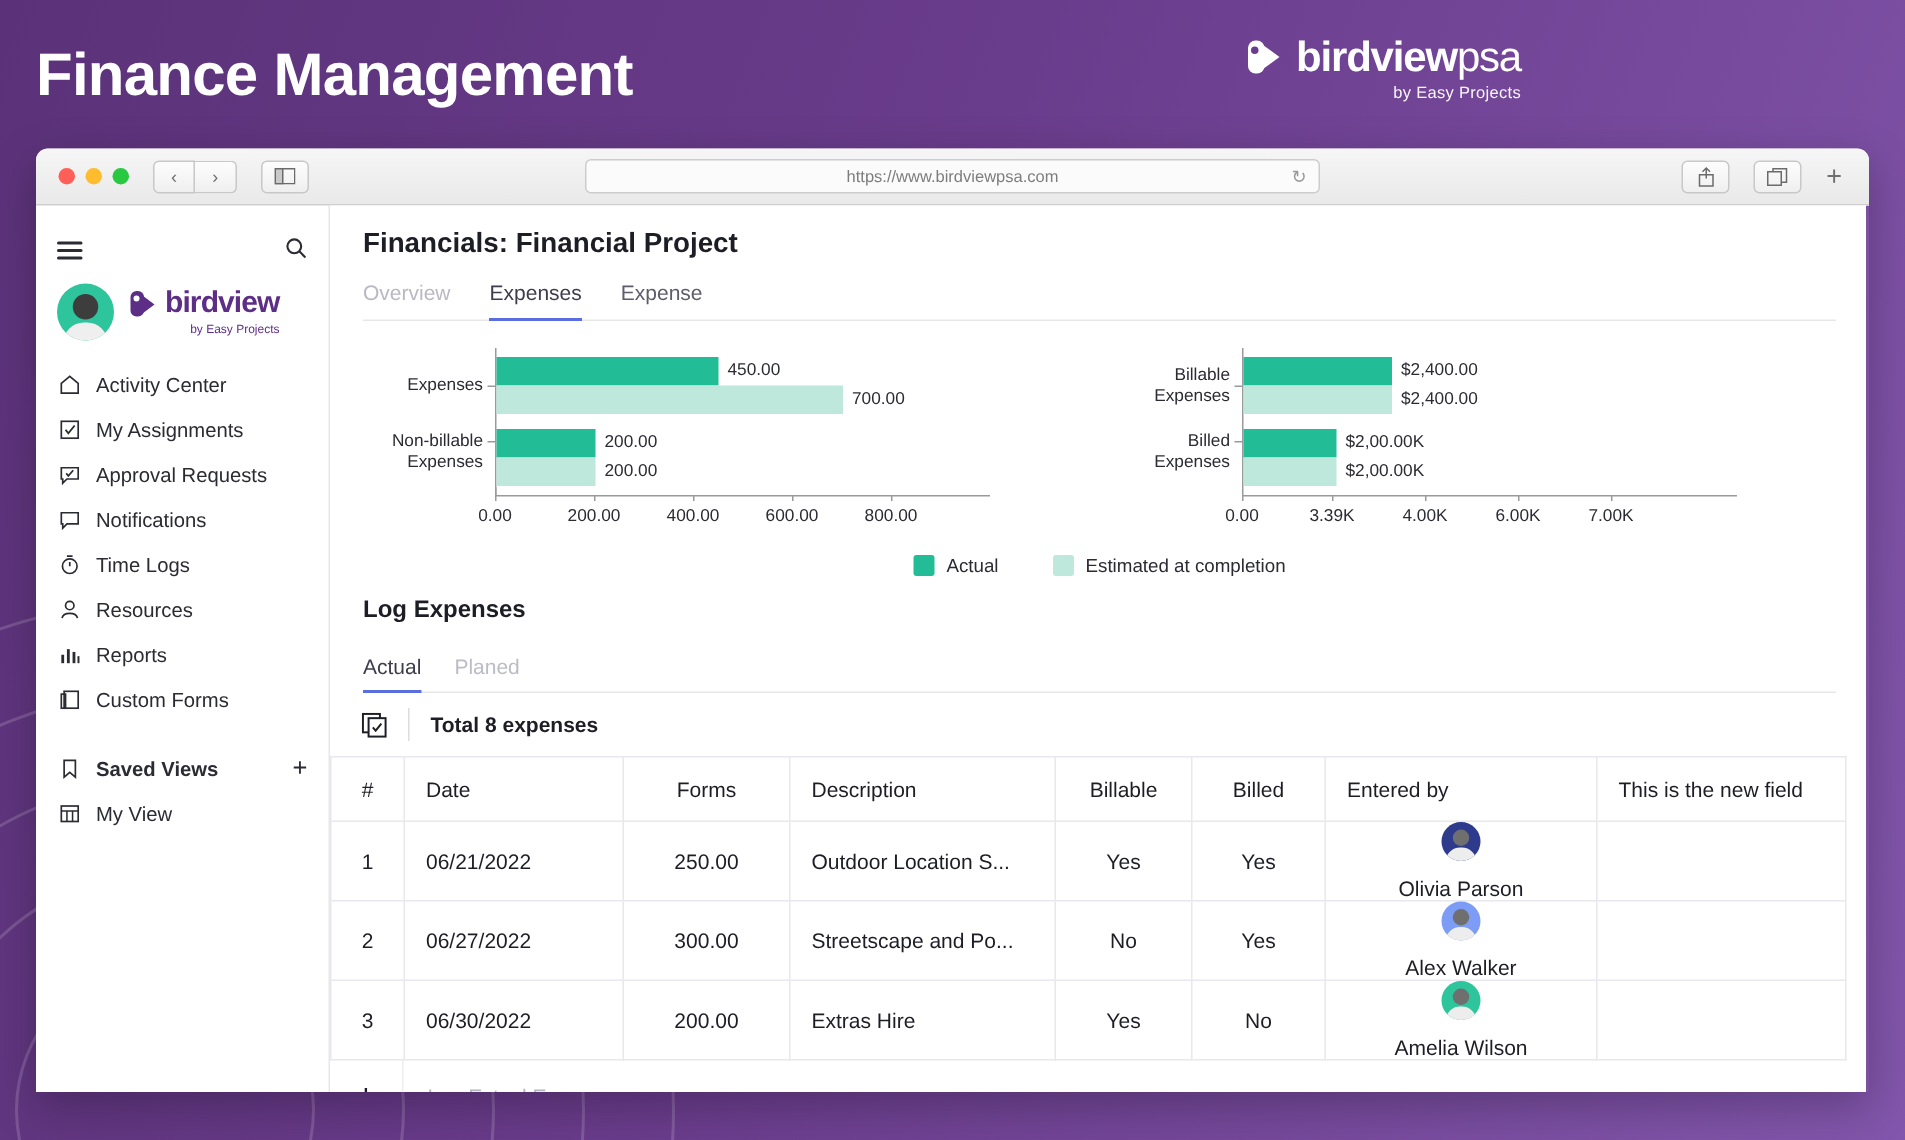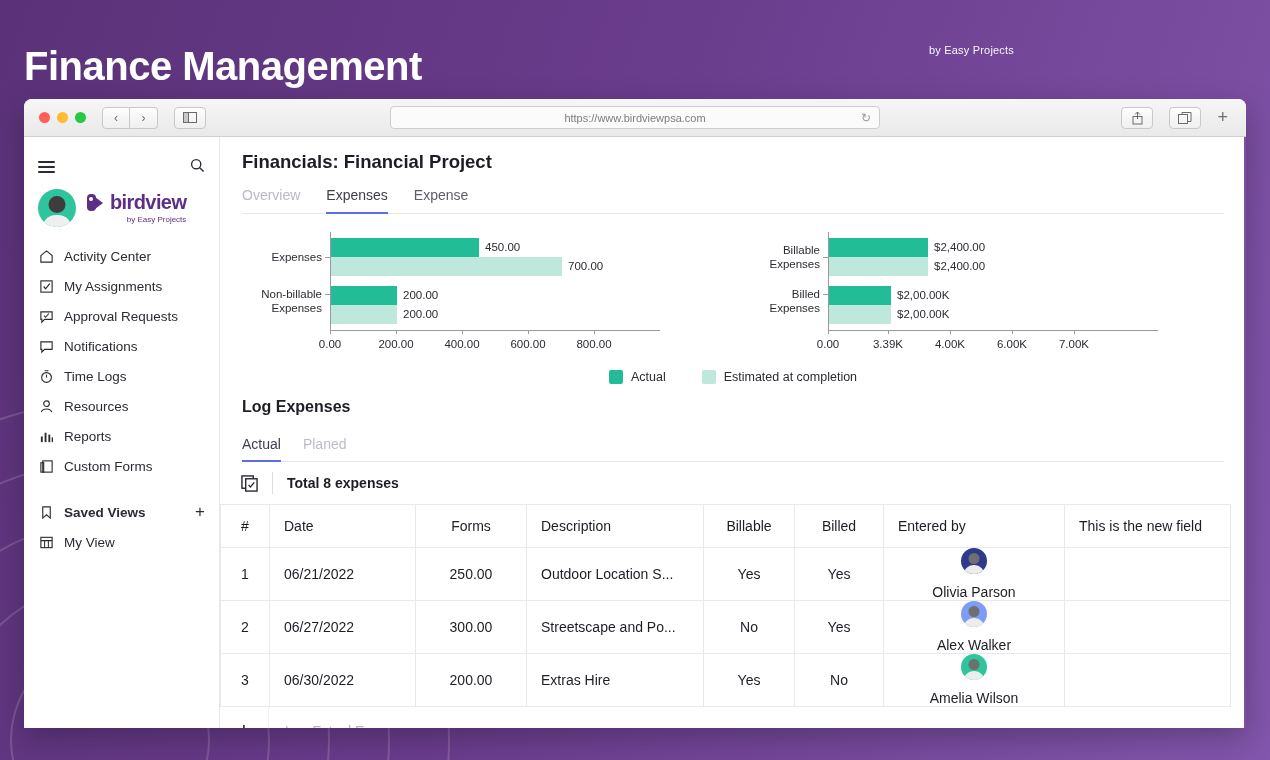--- a/index.html
+++ b/index.html
@@ -8,21 +8,21 @@
     font-family: "Liberation Sans", sans-serif;
     background: linear-gradient(110deg, #5B3279 0%, #6A3C8C 45%, #8256AC 100%);
     position: relative;
   }
 
   
   .deco { position: absolute; left: -240px; bottom: -330px; width: 700px; height: 700px; pointer-events: none; opacity: .35; }
   .deco span { position: absolute; border: 2px solid rgba(255,255,255,.45); border-radius: 50%; left: 50%; top: 50%; transform: translate(-50%,-50%); }
 
   
-  .banner { position: absolute; left: 0; top: 16px; width: 1038px; height: 96px; }
+  .banner { position: absolute; left: 0; top: 0; width: 1038px; height: 96px; }
   .banner-title {
     position: absolute; left: 24px; top: 28px;
     font-size: 40px; font-weight: 700; color: #fff; letter-spacing: -0.5px;
   }
   .brand { position: absolute; right: 24px; top: 24px; text-align: right; color: #fff; }
   .brand-row { display: flex; align-items: center; justify-content: flex-end; gap: 8px; }
   .brand-mark { display: inline-block; width: 26px; height: 26px; position: relative; }
   .brand-mark .b1 { position: absolute; left: 2px; top: 2px; width: 11px; height: 22px; background: #fff; border-radius: 5px 5px 5px 5px; }
   .brand-mark .b2 { position: absolute; left: 12px; top: 5px; width: 0; height: 0; border-top: 8px solid transparent; border-bottom: 8px solid transparent; border-left: 11px solid #fff; }
   .brand-mark .dot { position: absolute; left: 4px; top: 6px; width: 5px; height: 5px; background: #6A3C8C; border-radius: 50%; }
@@ -165,20 +165,28 @@
   <span style="width:200px;height:200px"></span>
   <span style="width:320px;height:320px"></span>
   <span style="width:440px;height:440px"></span>
   <span style="width:560px;height:560px"></span>
   <span style="width:680px;height:680px"></span>
 </div>
 
 <div class="banner">
   <div class="banner-title">Finance Management</div>
   <div class="brand">
+    <div class="brand-row">
+      <span class="brand-mark">
+        <i class="b1"></i>
+          <i class="b2"></i>
+          <i class="dot"></i>
+      </span>
+      <span class="brand-name"><span>birdview</span><span class="psa">psa</span></span>
+    </div>
     <div class="brand-sub">by Easy Projects</div>
   </div>
 </div>
 
 <div class="window">
 
   <div class="chrome">
     <div class="lights">
       <span class="lt r"></span>
       <span class="lt y"></span>

